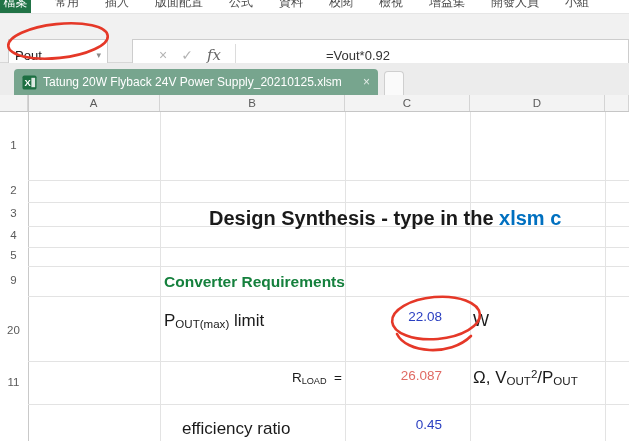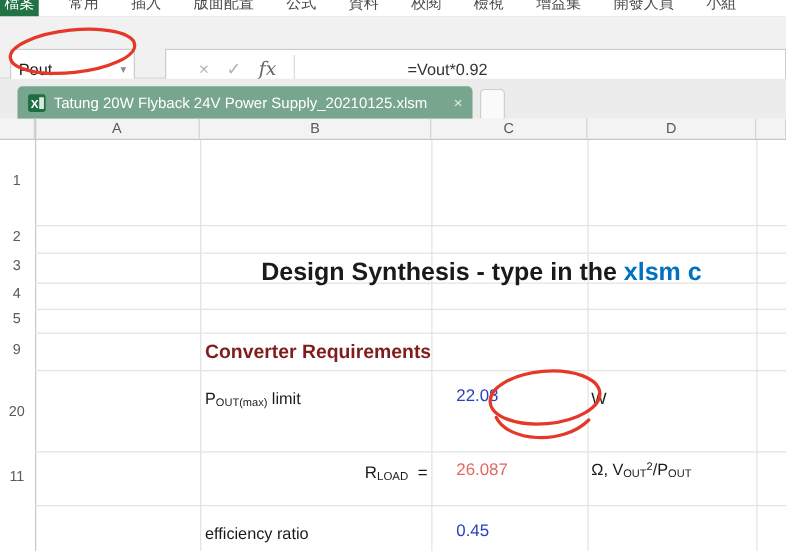--- a/index.html
+++ b/index.html
@@ -40,25 +40,25 @@
               font-size:11.5px;color:#5a5a5a}
   .colh{position:absolute;top:0;height:16px;line-height:16px;text-align:center;border-right:1px solid #d4d4d4}
 
   
   .gutterline{position:absolute;left:28px;top:95px;width:1px;height:346px;background:#c9c9c9}
   .rownum{position:absolute;left:0;width:27px;text-align:center;font-size:11.5px;color:#5a5a5a}
   .hline{position:absolute;left:28px;width:601px;height:1px;background:#e3e3e3}
   .vline{position:absolute;top:112px;width:1px;height:329px;background:#e3e3e3}
 
   
-  .cellt{position:absolute;font-size:13px;color:#1a1a1a;white-space:pre}
+  .cellt{position:absolute;font-size:17px;color:#1a1a1a;white-space:pre}
   .title{position:absolute;left:209px;top:207px;font-size:20px;font-weight:bold;white-space:pre;color:#1a1a1a}
   .title .hl{color:#0070c0}
-  .section{position:absolute;left:164px;top:273px;font-size:15.5px;font-weight:bold;color:#7f1d1d}
-  .valbox{position:absolute;left:365px;width:115px;font-size:13.5px}
+  .section{position:absolute;left:164px;top:273px;font-size:15.5px;font-weight:bold;color:#15803d}
+  .valbox{position:absolute;left:327px;width:115px;text-align:right;font-size:13.5px}
   .val-blue{color:#2a3fc1}
   .val-red{color:#e06a63}
   .rlabel{position:absolute;left:160px;width:182px;text-align:right;font-size:13.5px;white-space:pre;color:#1a1a1a}
   .sub{font-size:68%;vertical-align:-18%}
   .sup{font-size:68%;vertical-align:38%}
 
   
   .annot{position:absolute;left:0;top:0;pointer-events:none}
 </style>
 </head>
@@ -146,21 +146,21 @@
   <div class="section">Converter Requirements</div>
 
   <div class="cellt" style="left:164px;top:311px"><span>P</span><span class="sub">OUT(max)</span><span> limit</span></div>
   <div class="valbox val-blue" style="top:309px">22.08</div>
   <div class="cellt" style="left:473px;top:311px">W</div>
 
   <div class="rlabel" style="top:370px"><span>R</span><span class="sub">LOAD</span><span>  =</span></div>
   <div class="valbox val-red" style="top:368px">26.087</div>
   <div class="cellt" style="left:473px;top:368px"><span>Ω, V</span><span class="sub">OUT</span><span class="sup">2</span><span>/P</span><span class="sub">OUT</span></div>
 
-  <div class="cellt" style="left:164px;top:419px">efficiency ratio</div>
+  <div class="cellt" style="left:182px;top:419px">efficiency ratio</div>
   <div class="valbox val-blue" style="top:417px">0.45</div>
 
   <svg class="annot" width="629" height="441" viewBox="0 0 629 441">
     <g fill="none" stroke="#e53828" stroke-width="2.6" stroke-linecap="round">
       <ellipse cx="58" cy="41" rx="50" ry="17" transform="rotate(-6 58 41)"></ellipse>
       <ellipse cx="436" cy="318" rx="44" ry="21" transform="rotate(-5 436 318)"></ellipse>
       <path d="M 397 334 C 406 353, 450 357, 471 336"></path>
     </g>
   </svg>
 

